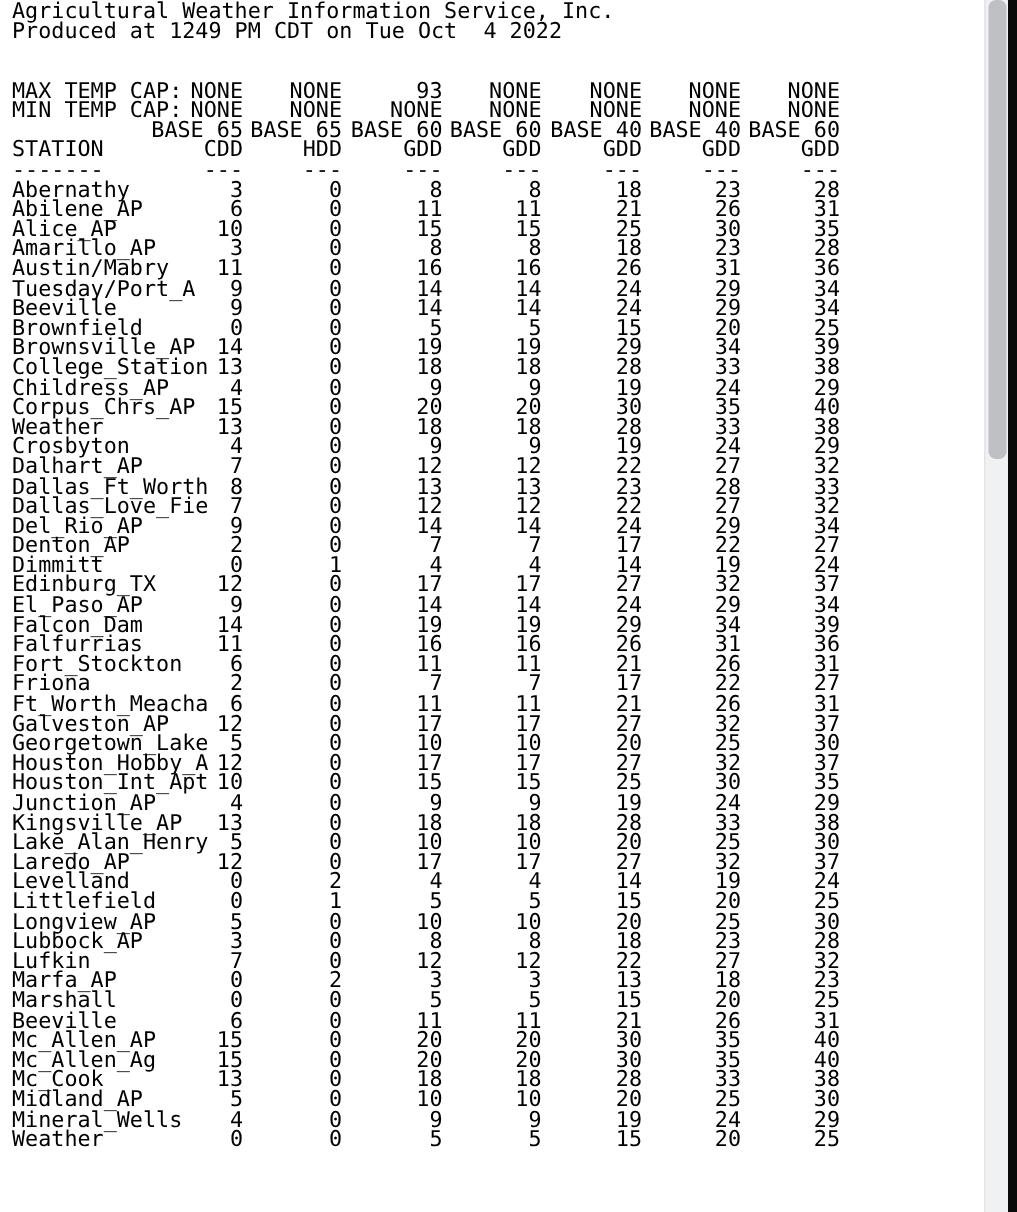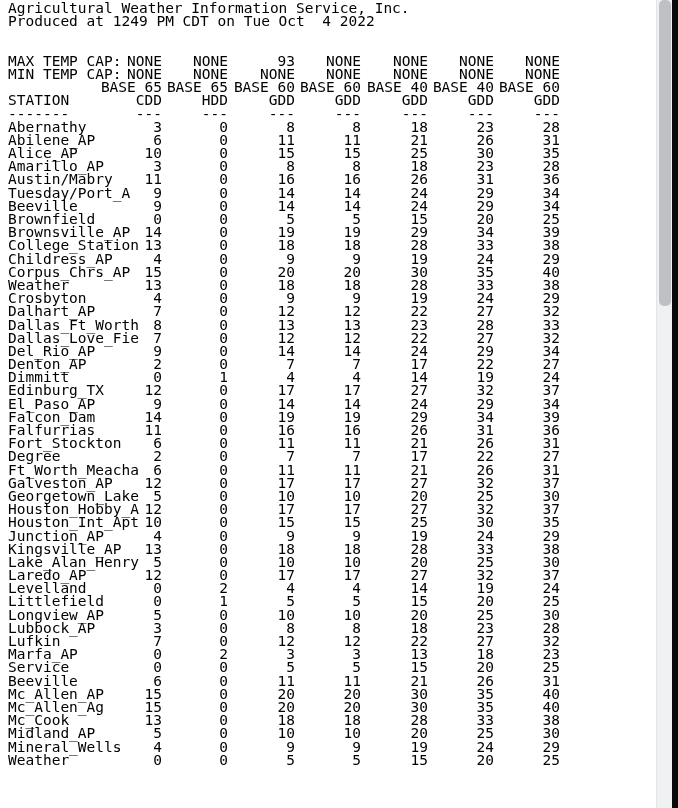--- a/index.html
+++ b/index.html
@@ -339,21 +339,21 @@
           <span class="label">Fort_Stockton</span>
           <span class="v c0">6</span>
           <span class="v c1">0</span>
           <span class="v c2">11</span>
           <span class="v c3">11</span>
           <span class="v c4">21</span>
           <span class="v c5">26</span>
           <span class="v c6">31</span>
         </div>
         <div class="row">
-          <span class="label">Degree</span>
+          <span class="label">Friona</span>
           <span class="v c0">2</span>
           <span class="v c1">0</span>
           <span class="v c2">7</span>
           <span class="v c3">7</span>
           <span class="v c4">17</span>
           <span class="v c5">22</span>
           <span class="v c6">27</span>
         </div>
         <div class="row">
           <span class="label">Ft_Worth_Meacha</span>
@@ -499,21 +499,21 @@
           <span class="label">Marfa_AP</span>
           <span class="v c0">0</span>
           <span class="v c1">2</span>
           <span class="v c2">3</span>
           <span class="v c3">3</span>
           <span class="v c4">13</span>
           <span class="v c5">18</span>
           <span class="v c6">23</span>
         </div>
         <div class="row">
-          <span class="label">Service</span>
+          <span class="label">Marshall</span>
           <span class="v c0">0</span>
           <span class="v c1">0</span>
           <span class="v c2">5</span>
           <span class="v c3">5</span>
           <span class="v c4">15</span>
           <span class="v c5">20</span>
           <span class="v c6">25</span>
         </div>
         <div class="row">
           <span class="label">Beeville</span>

